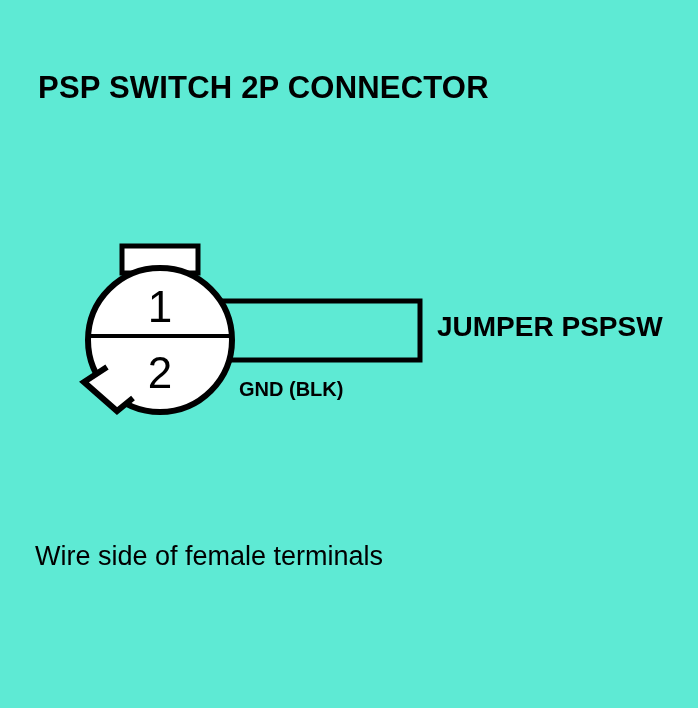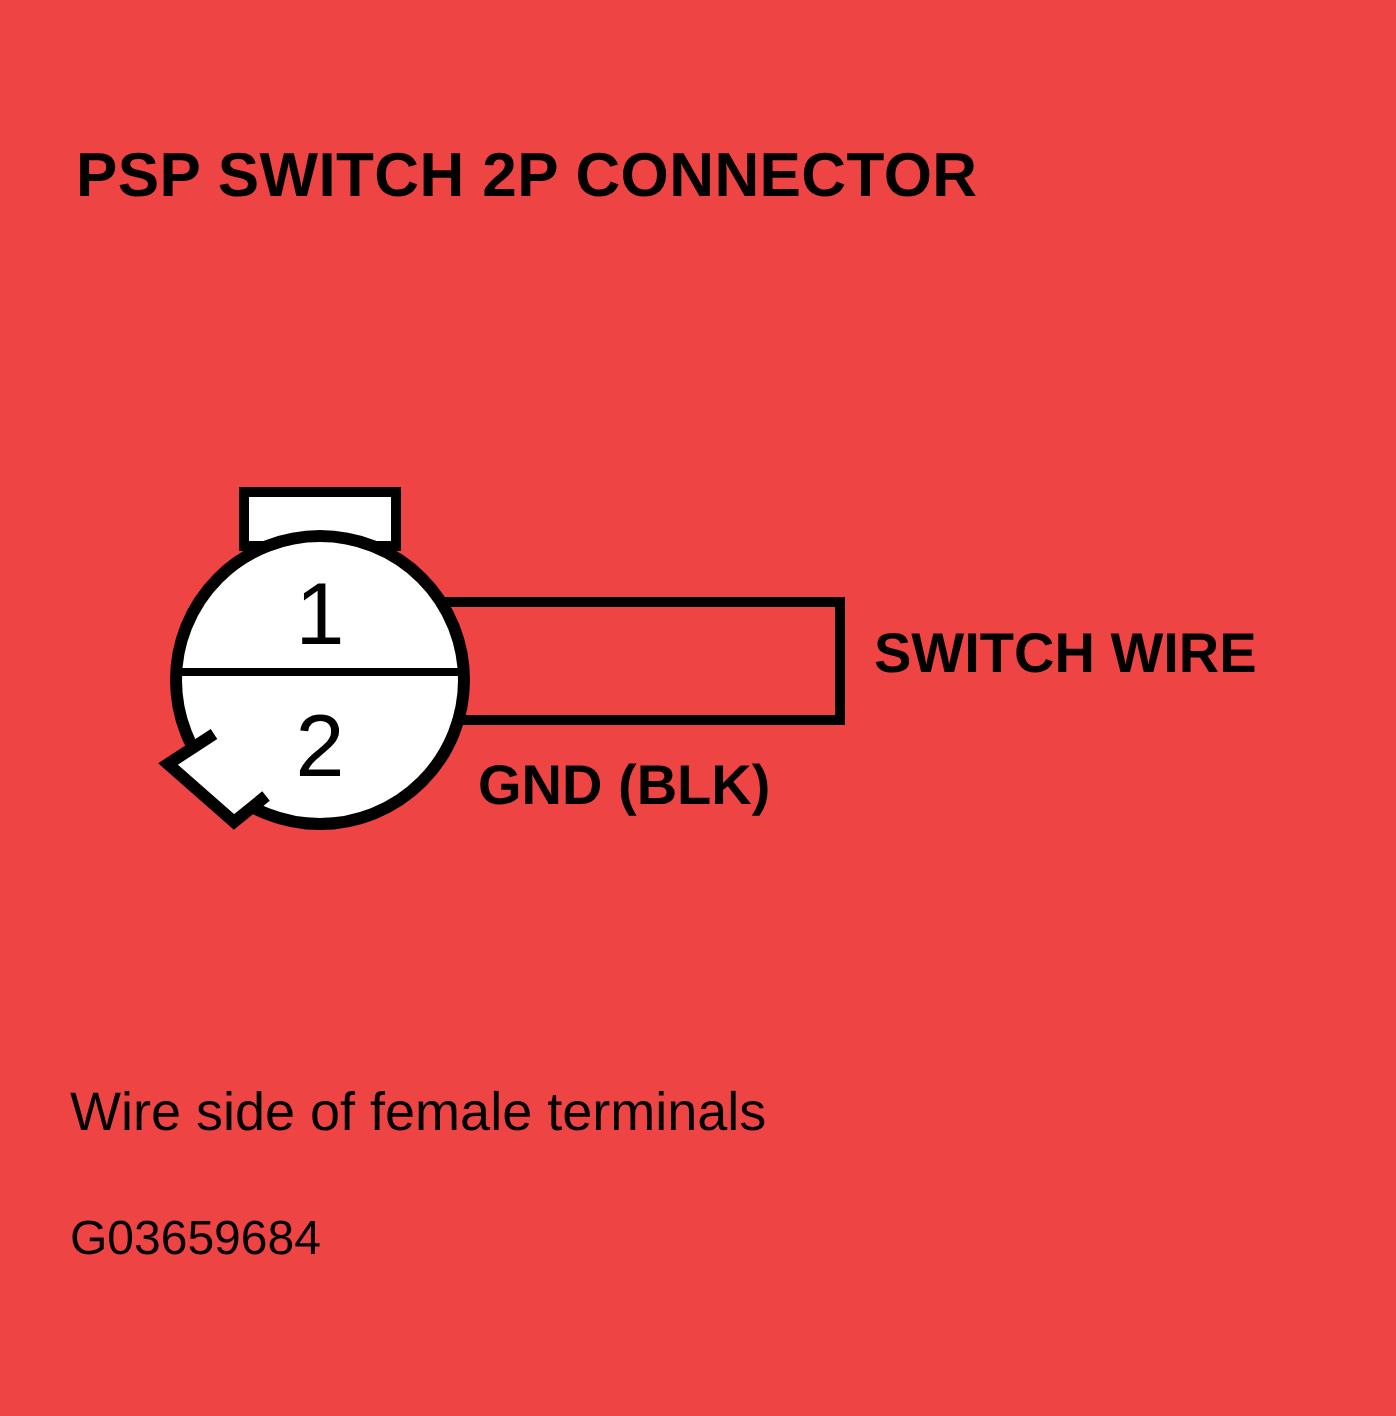--- a/index.html
+++ b/index.html
@@ -9,21 +9,21 @@
     background: #ffffff;
   }
   body {
     font-family: "Liberation Sans", sans-serif;
     color: #000000;
   }
   #canvas {
     position: relative;
     width: 698px;
     height: 708px;
-    background: #ef4444;
+    background: #5eead4;
     overflow: hidden;
   }
   .txt {
     position: absolute;
     white-space: nowrap;
     color: #000000;
     line-height: 1;
   }
   #title {
     left: 38px;
@@ -40,21 +40,21 @@
   }
   #label-jumper {
     left: 437px;
     top: 313px;
     font-size: 28px;
     font-weight: bold;
   }
   #label-gnd {
     left: 239px;
     top: 379px;
-    font-size: 28px;
+    font-size: 20px;
     font-weight: bold;
     text-align: center;
   }
   #caption-wireside {
     left: 35px;
     top: 543px;
     font-size: 27px;
     font-weight: normal;
   }
   #caption-code {
@@ -95,21 +95,20 @@
       <path d="M 107 367 L 84 382 L 117 411 L 133 398" fill="#ffffff" stroke="#000000" stroke-width="6" stroke-linejoin="miter" stroke-linecap="butt"></path>
       <line x1="89" y1="336" x2="231" y2="336" stroke="#000000" stroke-width="4"></line>
     </g>
 
     <text class="pin-num" x="160" y="322">1</text>
     <text class="pin-num" x="160" y="388">2</text>
 
   </svg>
 
 
-  <div class="txt" id="label-jumper">SWITCH WIRE</div>
+  <div class="txt" id="label-jumper">JUMPER PSPSW</div>
 
   <div class="txt" id="label-gnd">GND (BLK)</div>
 
   <div class="txt" id="caption-wireside">Wire side of female terminals</div>
 
-  <div class="txt" id="caption-code">G03659684</div>
 
 </div>
 
 </body></html>

